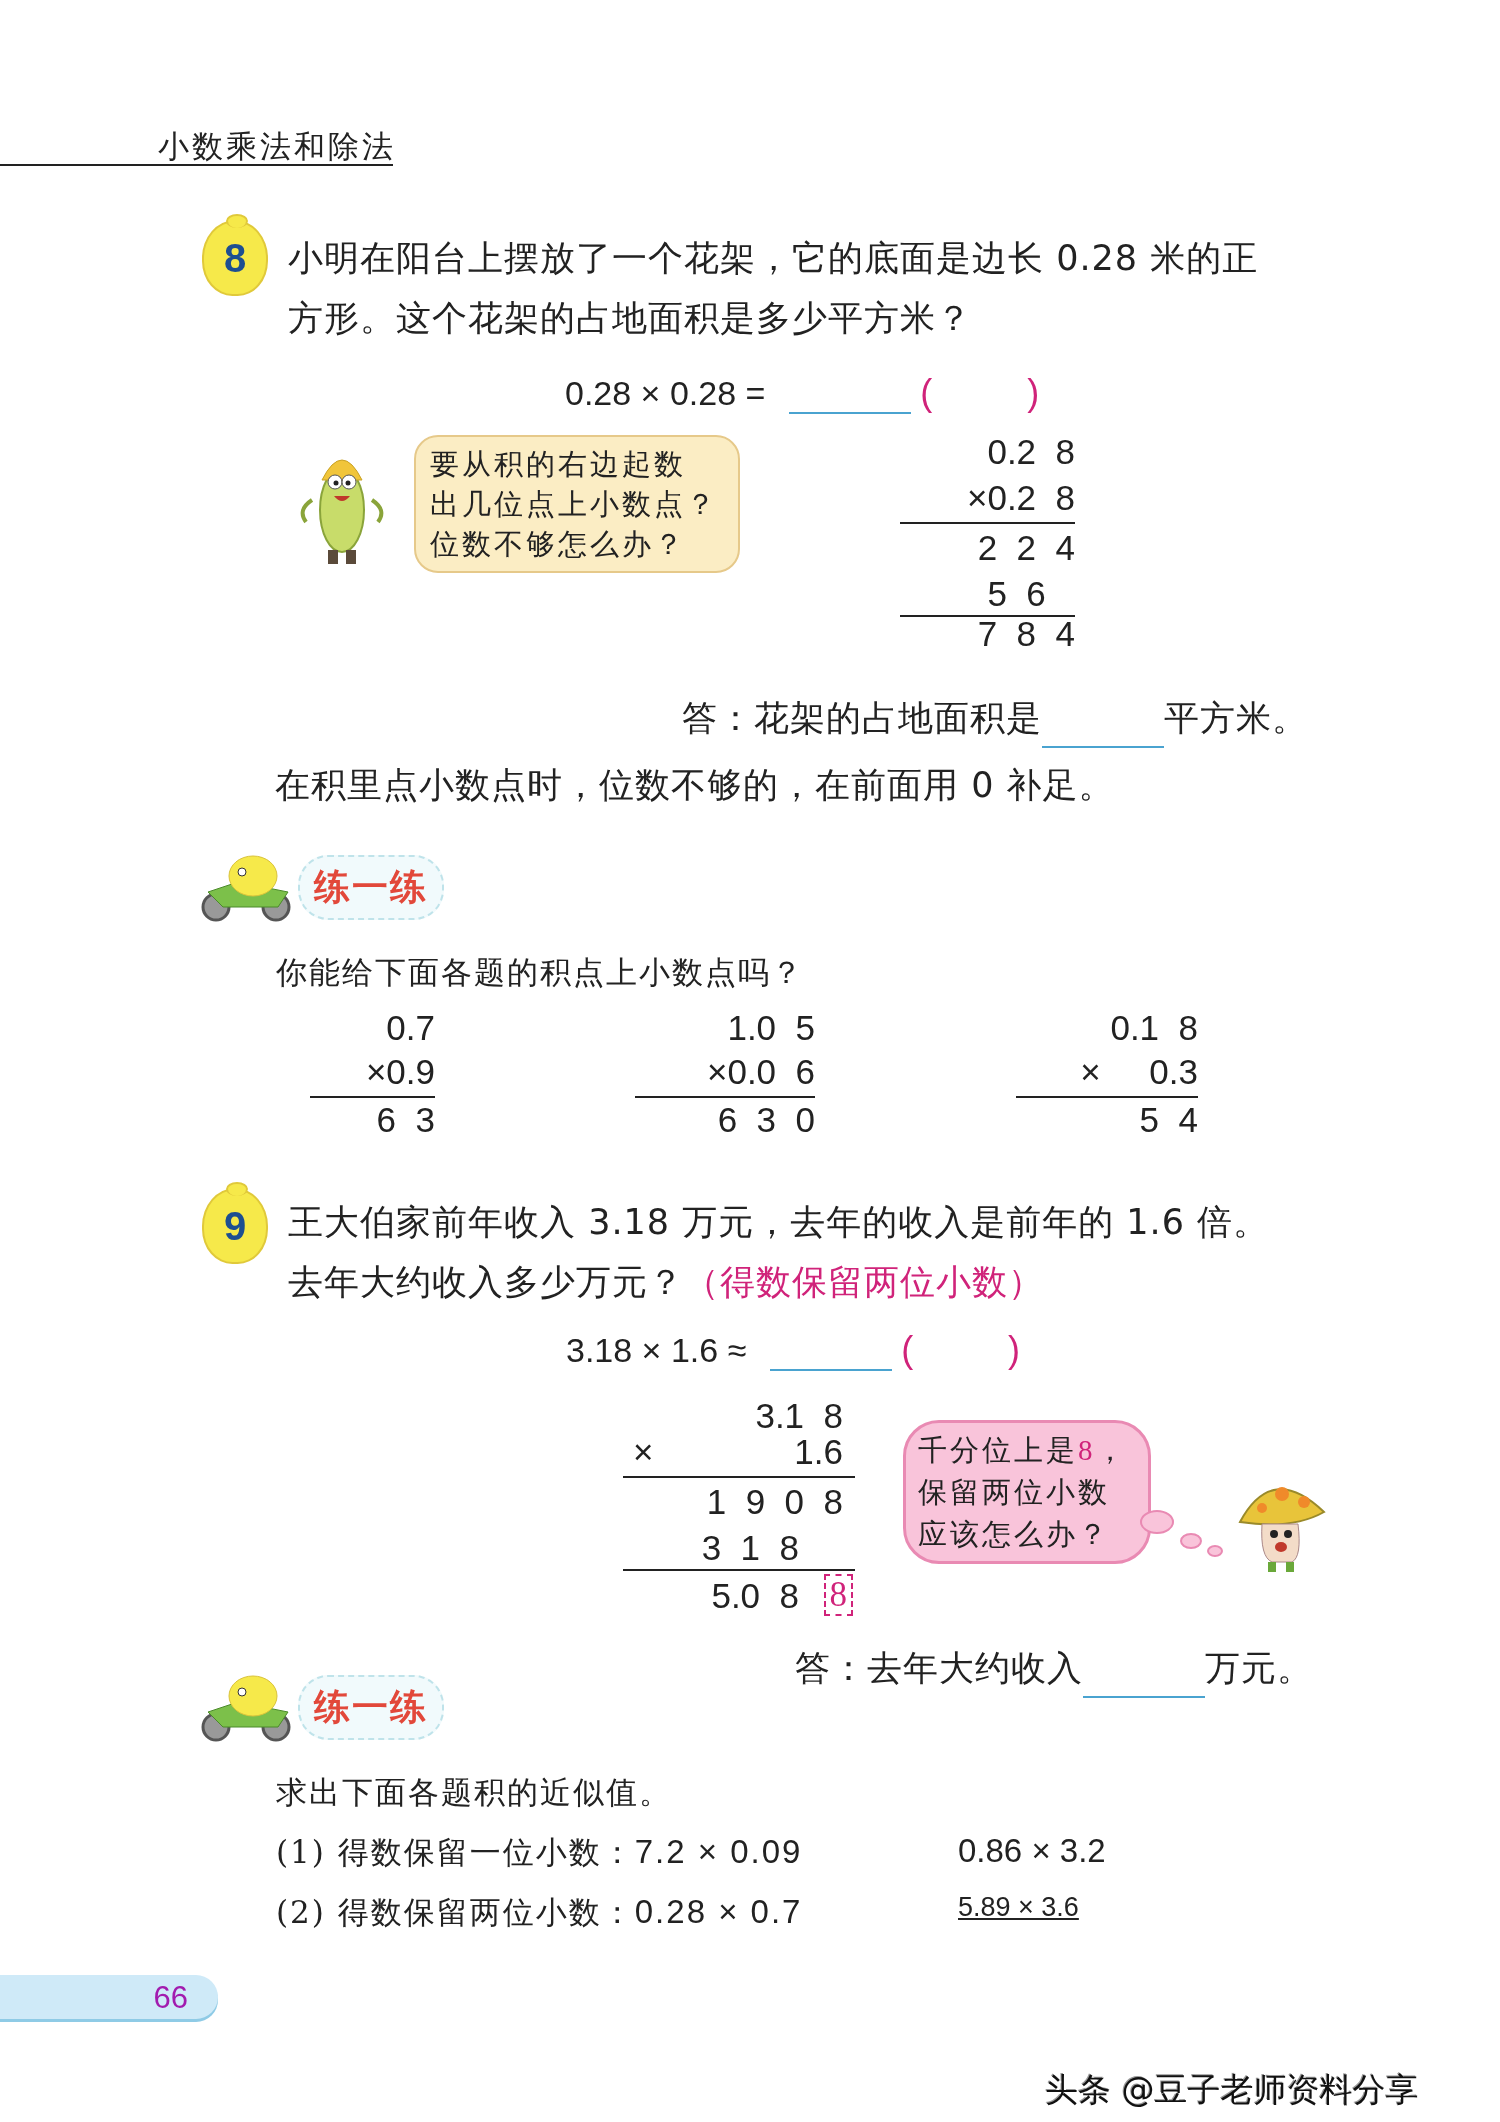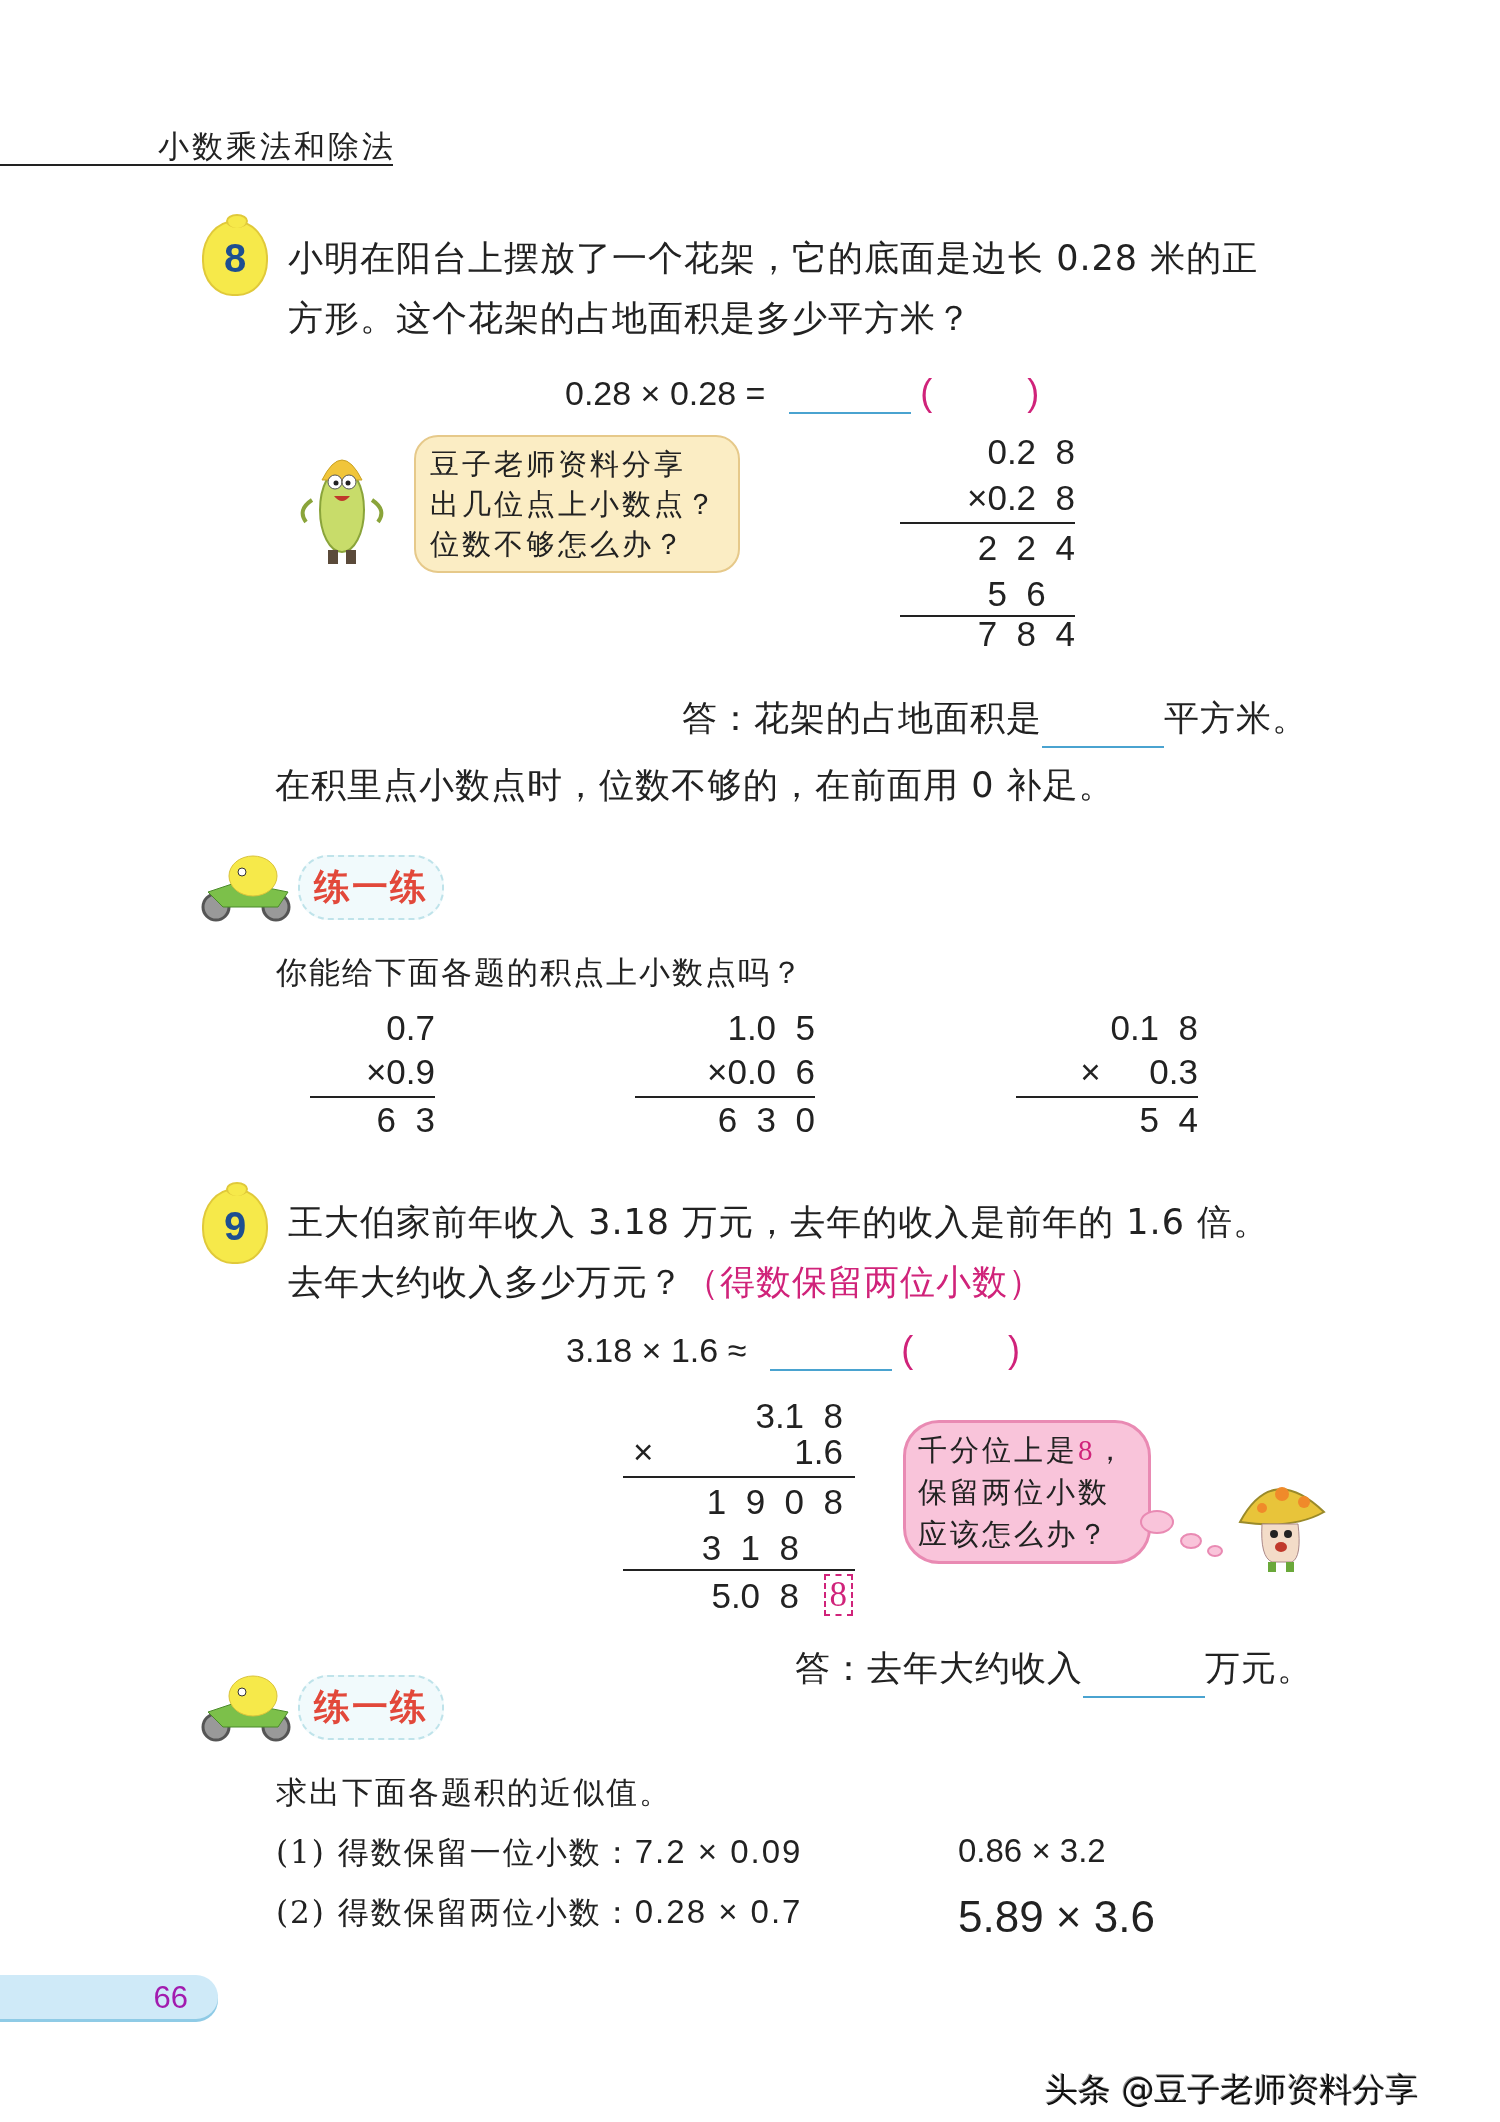--- a/index.html
+++ b/index.html
@@ -63,21 +63,21 @@
     <circle cx="44" cy="43" r="2.5" fill="#222"></circle>
       <circle cx="56" cy="43" r="2.5" fill="#222"></circle>
     <path d="M42 56 Q50 66 58 56" fill="#c0392b"></path>
     <path d="M20 60 Q5 70 14 82" stroke="#8aa43a" stroke-width="4" fill="none"></path>
     <path d="M80 60 Q95 70 86 82" stroke="#8aa43a" stroke-width="4" fill="none"></path>
     <rect x="36" y="110" width="10" height="14" fill="#5a4a3a"></rect>
       <rect x="54" y="110" width="10" height="14" fill="#5a4a3a"></rect>
   </svg>
 </div>
 <div class="abs bubble-yellow" style="left:414px;top:435px;width:322px;height:134px;">
-  <div class="abs bubble-text serif" style="left:14px;top:6px;">豆子老师资料分享</div>
+  <div class="abs bubble-text serif" style="left:14px;top:6px;">要从积的右边起数</div>
   <div class="abs bubble-text serif" style="left:14px;top:46px;">出几位点上小数点？</div>
   <div class="abs bubble-text serif" style="left:14px;top:86px;">位数不够怎么办？</div>
 </div>
 
 <div class="abs calc" style="left:900px;top:432px;width:175px;height:240px;">
   <div class="row" style="top:0;">0.2  8</div>
   <div class="row" style="top:46px;">×0.2  8</div>
   <div class="rule" style="top:90px;left:0;width:175px;"></div>
   <div class="row" style="top:96px;">2  2  4</div>
   <div class="row" style="top:142px;">5  6   </div>
@@ -191,18 +191,18 @@
 </div>
 <div class="abs prompt serif" style="left:276px;top:1772px;">求出下面各题积的近似值。</div>
 
 <div class="abs prompt serif" style="left:276px;top:1832px;">
   <span>(1) 得数保留一位小数：</span><span class="eq" style="font-size:33px;">7.2 × 0.09</span>
 </div>
 <div class="abs eq" style="left:958px;top:1832px;font-size:33px;">0.86 × 3.2</div>
 <div class="abs prompt serif" style="left:276px;top:1892px;">
   <span>(2) 得数保留两位小数：</span><span class="eq" style="font-size:33px;">0.28 × 0.7</span>
 </div>
-<div class="abs eq" style="left:958px;top:1892px;font-size:44px;">5.89 × 3.6</div>
+<div class="abs eq" style="left:958px;top:1892px;font-size:27px;text-decoration:underline;">5.89 × 3.6</div>
 
 <div class="abs page-tab">
   <div class="abs page-num">66</div>
 </div>
 <div class="abs watermark">头条 @豆子老师资料分享</div>
 
 </body></html>

